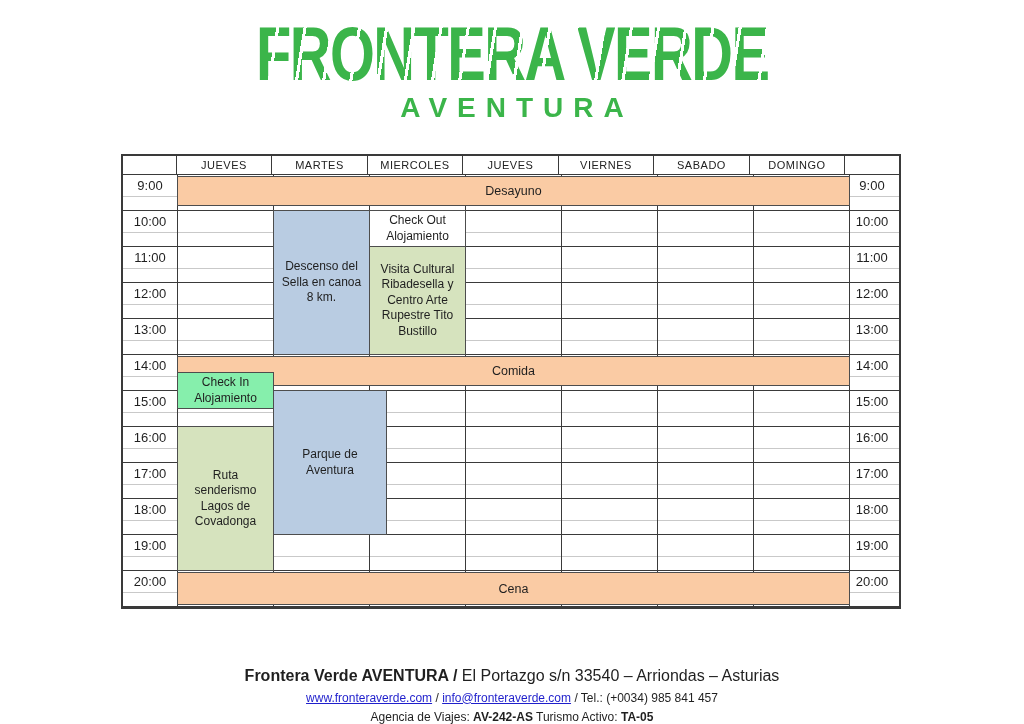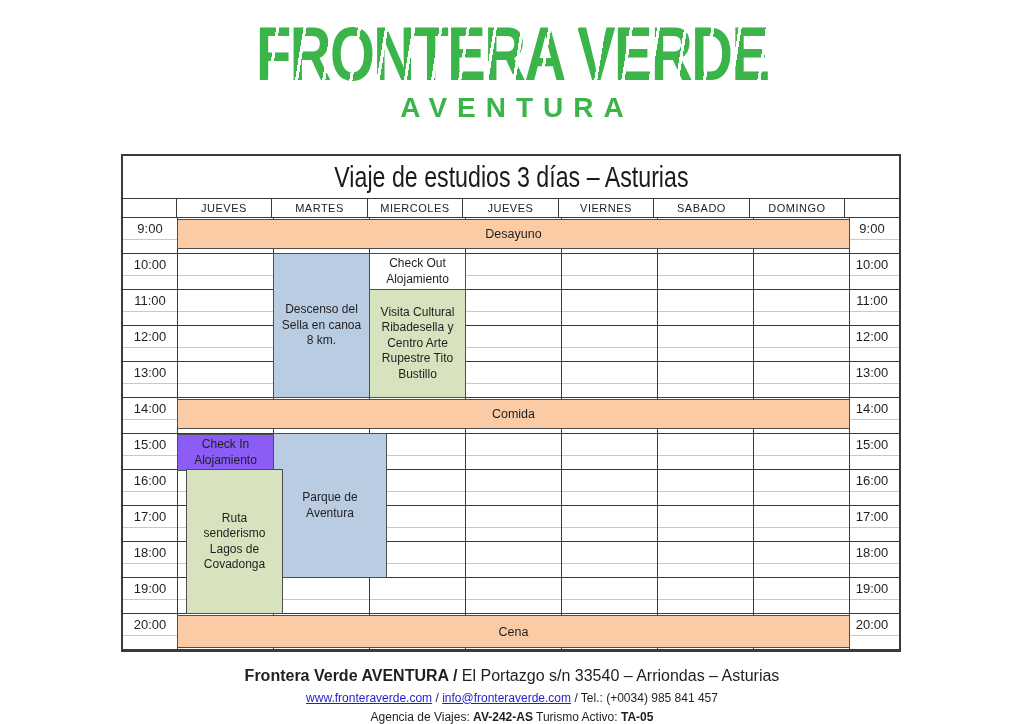--- a/index.html
+++ b/index.html
@@ -169,23 +169,20 @@
 <body>
 
 <div class="page">
 
   <header class="logo">
     <div class="logo-main" style="color: rgb(59, 181, 74);">FRONTERA VERDE</div>
     <div class="logo-sub" style="color: rgb(59, 181, 74);">AVENTURA</div>
   </header>
 
   <section class="table">
-    <div class="title-row">
-      <span class="title-text">Viaje de estudios 3 días – Asturias</span>
-    </div>
     <div class="header-row" id="header-row">
         <div class="header-cell corner-cell"></div>
         <div class="header-cell day-cell">JUEVES</div>
         <div class="header-cell day-cell">MARTES</div>
         <div class="header-cell day-cell">MIERCOLES</div>
         <div class="header-cell day-cell">JUEVES</div>
         <div class="header-cell day-cell">VIERNES</div>
         <div class="header-cell day-cell">SABADO</div>
         <div class="header-cell day-cell">DOMINGO</div>
         <div class="header-cell corner-cell"></div>
@@ -257,23 +254,23 @@
         <div class="vsep" style="left: 342px;"></div>
         <div class="vsep" style="left: 438px;"></div>
         <div class="vsep" style="left: 534px;"></div>
         <div class="vsep" style="left: 630px;"></div>
         <div class="vsep" style="left: 726px;"></div>
         <div class="event event-desayuno" style="left: 54px; top: 1px; width: 673px; height: 30px; background: rgb(250, 203, 164);">Desayuno</div>
         <div class="event event-descenso-sella" style="left: 150px; top: 35px; width: 97px; height: 145px; background: rgb(185, 204, 226);">Descenso del Sella en canoa 8 km.</div>
         <div class="event event-check-out" style="left: 246px; top: 35px; width: 97px; height: 37px; background: rgb(255, 255, 255);">Check Out Alojamiento</div>
         <div class="event event-visita-cultural" style="left: 246px; top: 71px; width: 97px; height: 109px; background: rgb(214, 227, 190);">Visita Cultural Ribadesella y Centro Arte Rupestre Tito Bustillo</div>
         <div class="event event-comida" style="left: 54px; top: 181px; width: 673px; height: 30px; background: rgb(250, 203, 164); text-align: center;">Comida</div>
-        <div class="event event-check-in" style="left: 54px; top: 216px; width: 97px; height: 37px; background: #8b5cf6;">Check In Alojamiento</div>
+        <div class="event event-check-in" style="left: 54px; top: 197px; width: 97px; height: 37px; background: #86efac;">Check In Alojamiento</div>
         <div class="event event-parque-aventura" style="left: 150px; top: 215px; width: 114px; height: 145px; background: rgb(185, 204, 226);">Parque de Aventura</div>
-        <div class="event event-ruta-senderismo" style="left: 54px; top: 251px; width: 97px; height: 145px; background: rgb(214, 227, 190); margin-left: 9px;">Ruta senderismo Lagos de Covadonga</div>
+        <div class="event event-ruta-senderismo" style="left: 54px; top: 251px; width: 97px; height: 145px; background: rgb(214, 227, 190);">Ruta senderismo Lagos de Covadonga</div>
         <div class="event event-cena" style="left: 54px; top: 397px; width: 673px; height: 33px; background: rgb(250, 203, 164); text-align: right;">Cena</div>
       </div>
   </section>
 
   <footer class="footer">
     <div class="footer-line1">
       <b>Frontera Verde AVENTURA /</b>
       <span>El Portazgo s/n 33540 – Arriondas – Asturias</span>
     </div>
     <div class="footer-line2">

